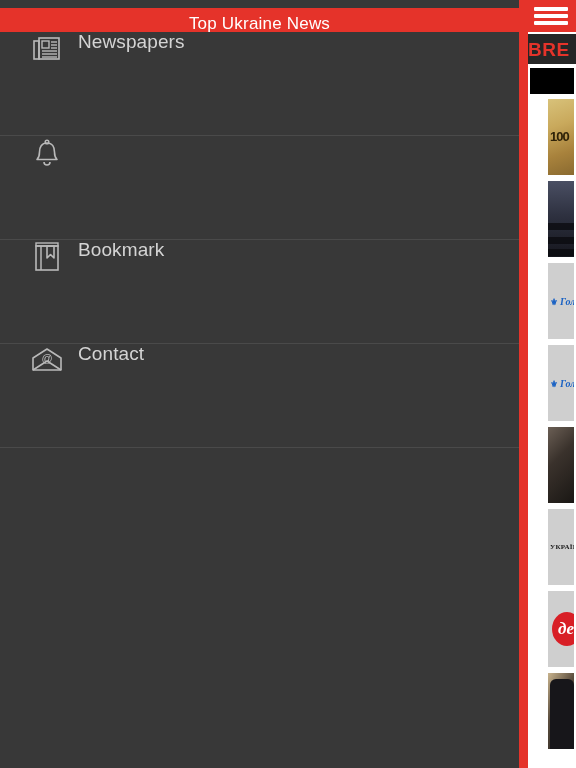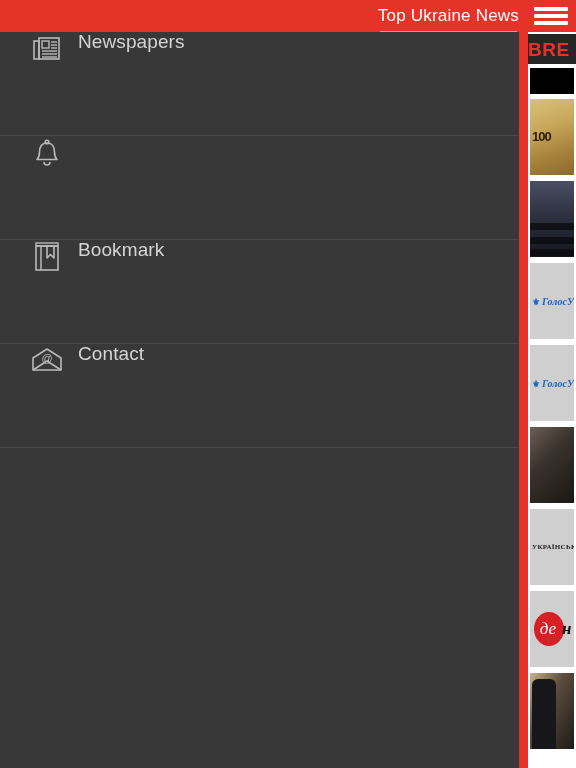--- a/index.html
+++ b/index.html
@@ -6,22 +6,22 @@
   html, body {
     width: 576px; height: 768px;
     background: #383838;
     font-family: "Liberation Sans", sans-serif;
     overflow: hidden;
   }
   .app { position: relative; width: 576px; height: 768px; overflow: hidden; background: #383838; }
 
   
   .header {
-    position: absolute; left: 0; top: 0; width: 519px; height: 32px;
-    background: #e5332a; display: flex; align-items: center; justify-content: flex-end;
+    position: absolute; left: 0; top: 8px; width: 519px; height: 32px;
+    background: #e5332a; display: flex; align-items: center; justify-content: center;
   }
   .header-title {
     color: #ffffff; font-size: 17px; letter-spacing: .2px; line-height: 1;
     padding-bottom: 2px; position: relative;
   }
   .header-title::after {
     content: ""; position: absolute; left: 2px; right: 2px; bottom: -6px;
     height: 1px; background: rgba(255,255,255,.45);
   }
 
@@ -66,21 +66,21 @@
   .breaking-bar {
     height: 30px; background: #262626; display: flex; align-items: center;
     padding-left: 0; margin-top: 2px;
   }
   .breaking-text {
     color: #e5332a; font-size: 19px; font-weight: 700; letter-spacing: .5px;
     white-space: nowrap; line-height: 1;
   }
   .ticker-bar { height: 26px; background: #000; margin: 4px 2px 5px 2px; }
 
-  .cards { padding: 0 2px; }
+  .cards { padding: 0 2px; margin-left: 18px; }
   .card {
     height: 76px; margin-bottom: 6px; background: #cfcfcf;
     position: relative; overflow: hidden;
   }
   .card .thumb { position: absolute; inset: 0; }
   .card-label {
     position: absolute; left: 2px; right: 0; top: 50%; transform: translateY(-50%);
     font-size: 9px; font-weight: 700; white-space: nowrap;
   }
   
@@ -100,21 +100,21 @@
   .logo-holos { color:#1a62c4; font-style: italic; font-size:10px; font-weight:700;
       font-family:"Liberation Serif", serif; }
   .logo-trident { color:#1a62c4; margin-right:2px; }
   .logo-ukr { color:#1a1a1a; font-size:7px; font-weight:700;
       font-family:"Liberation Serif", serif; letter-spacing:.3px; }
   .den-wrap { position:absolute; left:4px; top:50%; transform:translateY(-50%);
       display:flex; align-items:center; }
   .den-circle { width:30px; height:34px; background:#d81f26; border-radius:50%;
       display:flex; align-items:center; justify-content:center; }
   .den-text { color:#fff; font-family:"Liberation Serif", serif; font-style:italic;
-      font-weight:400; font-size:17px; margin-left:-2px; }
+      font-weight:700; font-size:17px; margin-left:-2px; }
   .den-tail { color:#111; font-family:"Liberation Serif", serif; font-style:italic;
       font-weight:700; font-size:17px; margin-left:-2px; }
 </style>
 </head>
 <body>
 
 <div class="app">
 
   <div class="header">
     <div class="header-title">Top Ukraine News</div>

